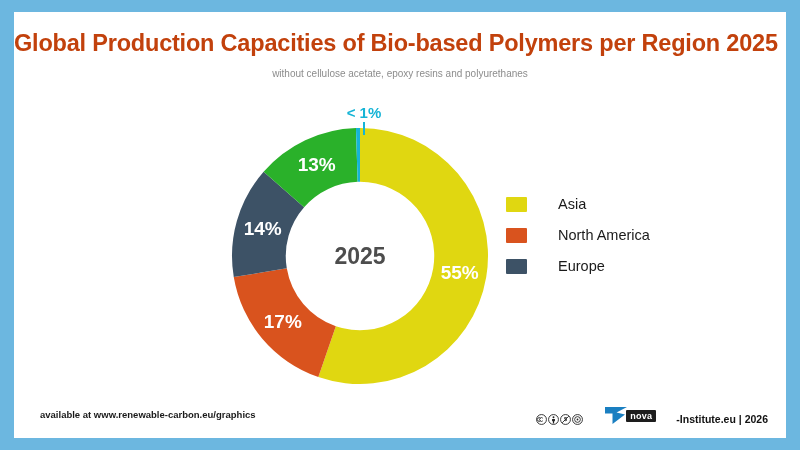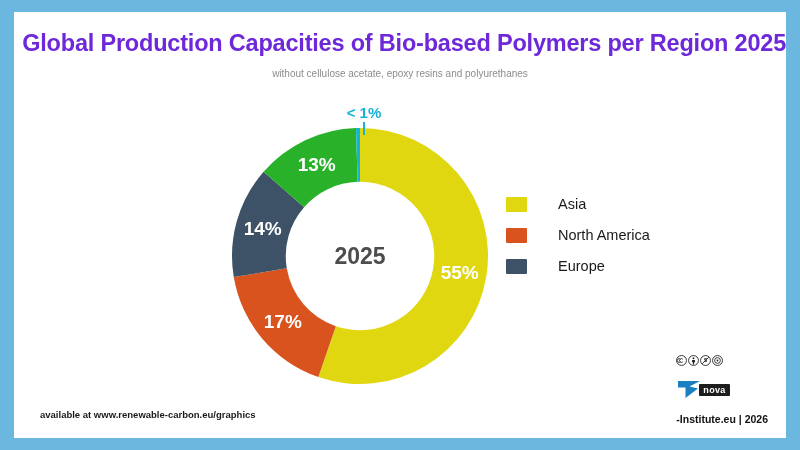--- a/index.html
+++ b/index.html
@@ -9,22 +9,22 @@
     font-family:"Liberation Sans", sans-serif;
   }
   #frame{
     position:absolute;left:14px;top:12px;
     width:772px;height:426px;
     background:#ffffff;
   }
   
   #title{
     position:absolute;left:0;top:18px;width:100%;
-    text-align:right;
-    font-size:23.5px;font-weight:bold;color:#6d28d9;
+    text-align:left;
+    font-size:23.5px;font-weight:bold;color:#c2410c;
     letter-spacing:-0.2px;
     white-space:nowrap;
   }
   #subtitle{
     position:absolute;left:0;top:56px;width:100%;
     text-align:center;
     font-size:10px;color:#8c8c8c;font-weight:normal;
   }
   
   #chart-area{
@@ -68,21 +68,21 @@
   }
   
   #footer-left{
     position:absolute;left:26px;bottom:18px;
     font-size:9.5px;font-weight:bold;color:#1a1a1a;
     white-space:nowrap;
     margin-top:41px;
   }
   #footer-right{
     position:absolute;right:18px;bottom:13px;
-    display:flex;align-items:flex-start;gap:14px;flex-direction:column;
+    display:flex;align-items:flex-end;gap:20px;
   }
   #cc-icons{display:flex;gap:1px;align-items:center;}
   .cc-icon{display:block;}
   #nova-logo{display:flex;align-items:center;}
   #footer-text{
     font-size:10.5px;font-weight:bold;color:#111111;white-space:nowrap;
   }
 </style>
 </head>
 <body>

